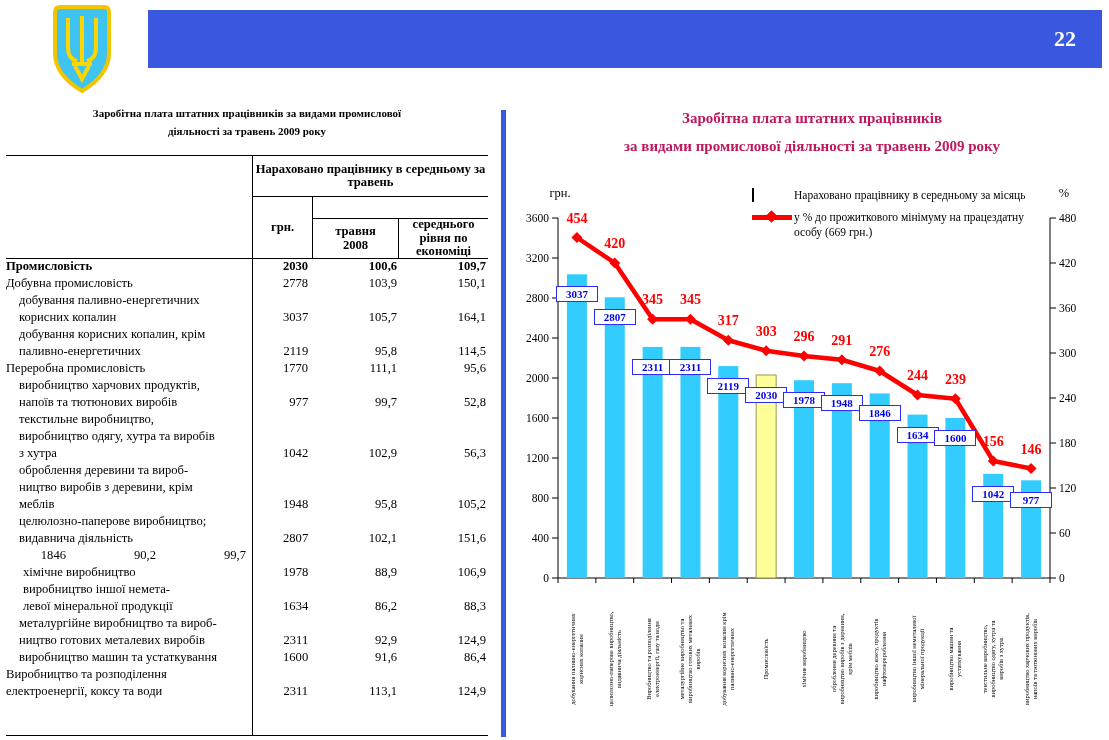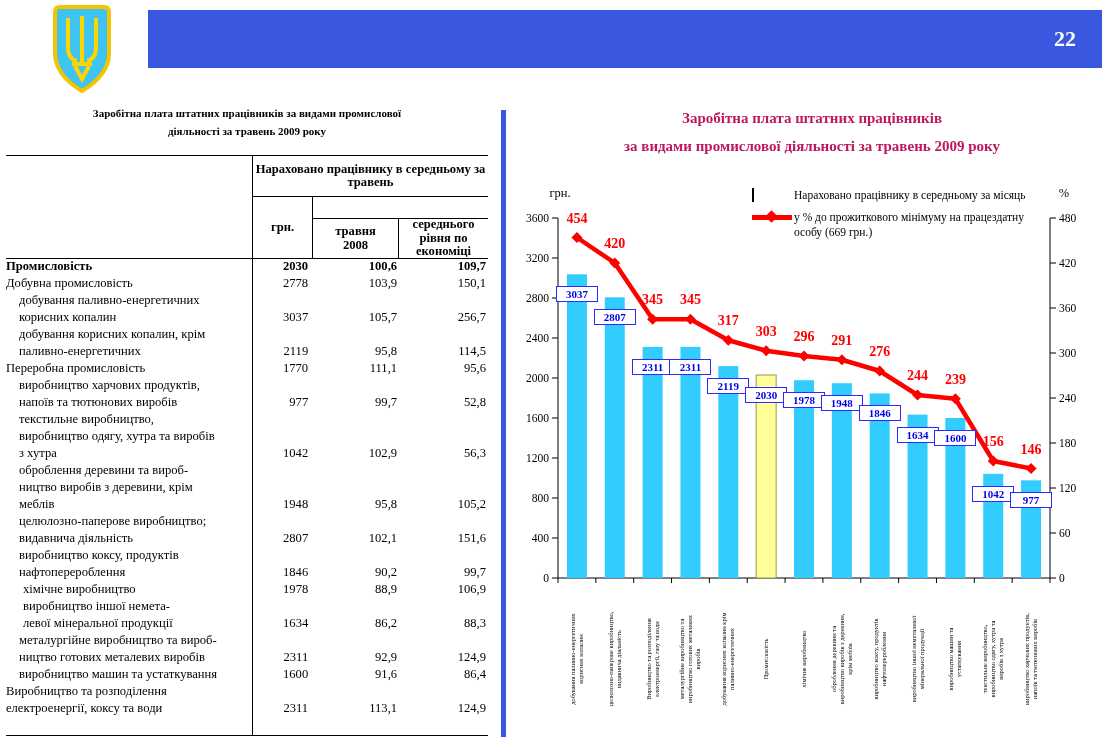--- a/index.html
+++ b/index.html
@@ -107,21 +107,21 @@
           <div class="tname" style="padding-left: 0px; width: 246px;">Добувна промисловість</div>
           <div class="tval v1">2778</div>
           <div class="tval v2">103,9</div>
           <div class="tval v3">150,1</div>
         </div>
         <div class="trow">
           <div class="tname" style="padding-left: 13px; width: 233px;">добування паливно-енергетичних
 корисних копалин</div>
           <div class="tval v1">3037</div>
           <div class="tval v2">105,7</div>
-          <div class="tval v3">256,7</div>
+          <div class="tval v3">164,1</div>
         </div>
         <div class="trow">
           <div class="tname" style="padding-left: 13px; width: 233px;">добування корисних копалин, крім
 паливно-енергетичних</div>
           <div class="tval v1">2119</div>
           <div class="tval v2">95,8</div>
           <div class="tval v3">114,5</div>
         </div>
         <div class="trow">
           <div class="tname" style="padding-left: 0px; width: 246px;">Переробна промисловість</div>
@@ -153,22 +153,20 @@
           <div class="tval v3">105,2</div>
         </div>
         <div class="trow">
           <div class="tname" style="padding-left: 13px; width: 233px;">целюлозно-паперове виробництво;
 видавнича діяльність</div>
           <div class="tval v1">2807</div>
           <div class="tval v2">102,1</div>
           <div class="tval v3">151,6</div>
         </div>
         <div class="trow">
-          <div class="tname" style="padding-left: 13px; width: 233px;">виробництво коксу, продуктів
-нафтоперероблення</div>
           <div class="tval v1">1846</div>
           <div class="tval v2">90,2</div>
           <div class="tval v3">99,7</div>
         </div>
         <div class="trow">
           <div class="tname" style="padding-left: 17px; width: 229px;">хімічне виробництво</div>
           <div class="tval v1">1978</div>
           <div class="tval v2">88,9</div>
           <div class="tval v3">106,9</div>
         </div>

